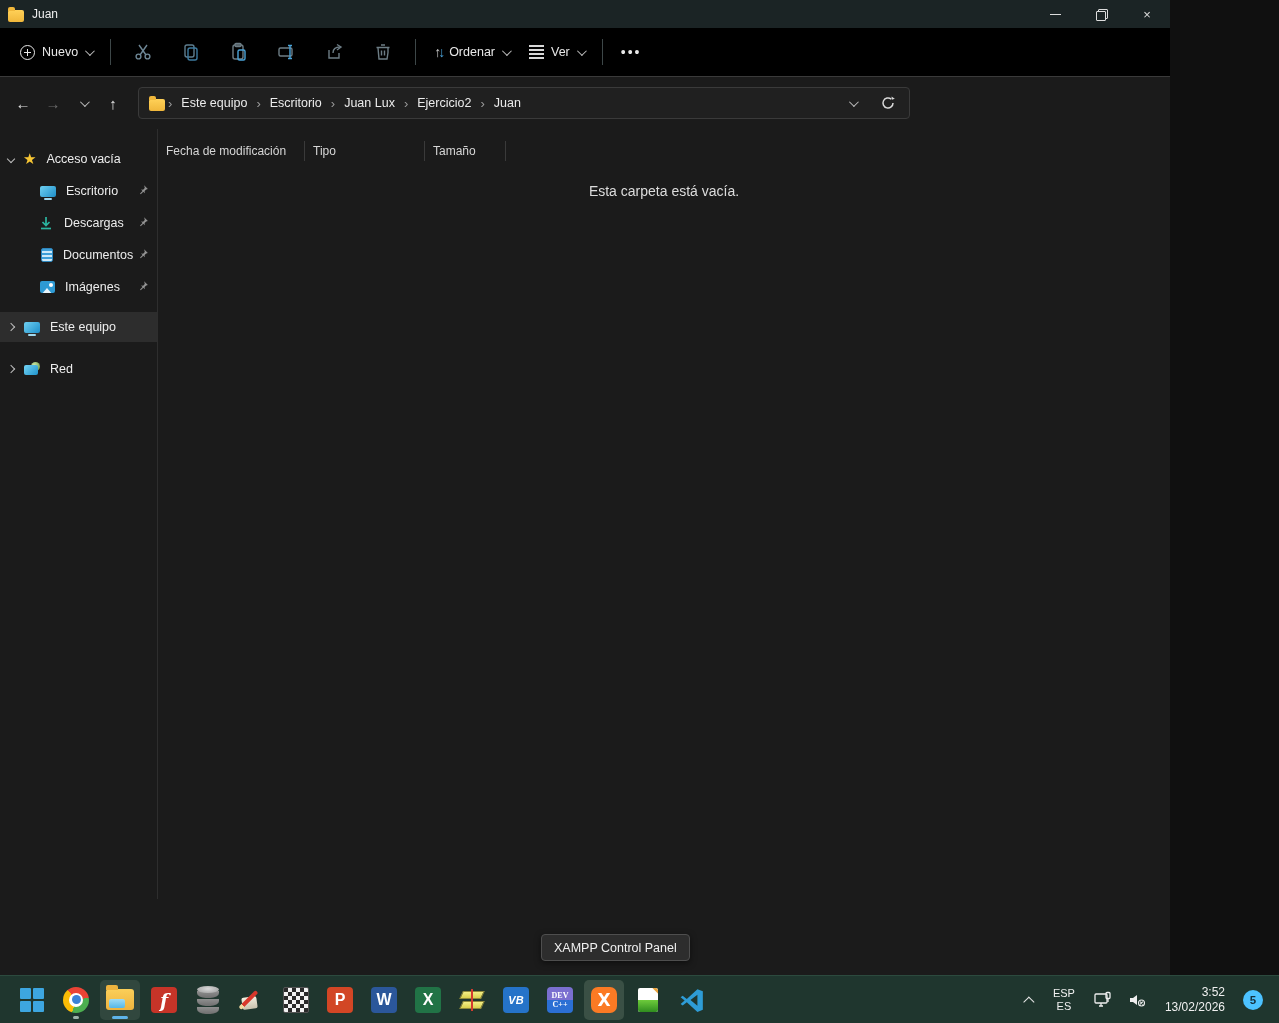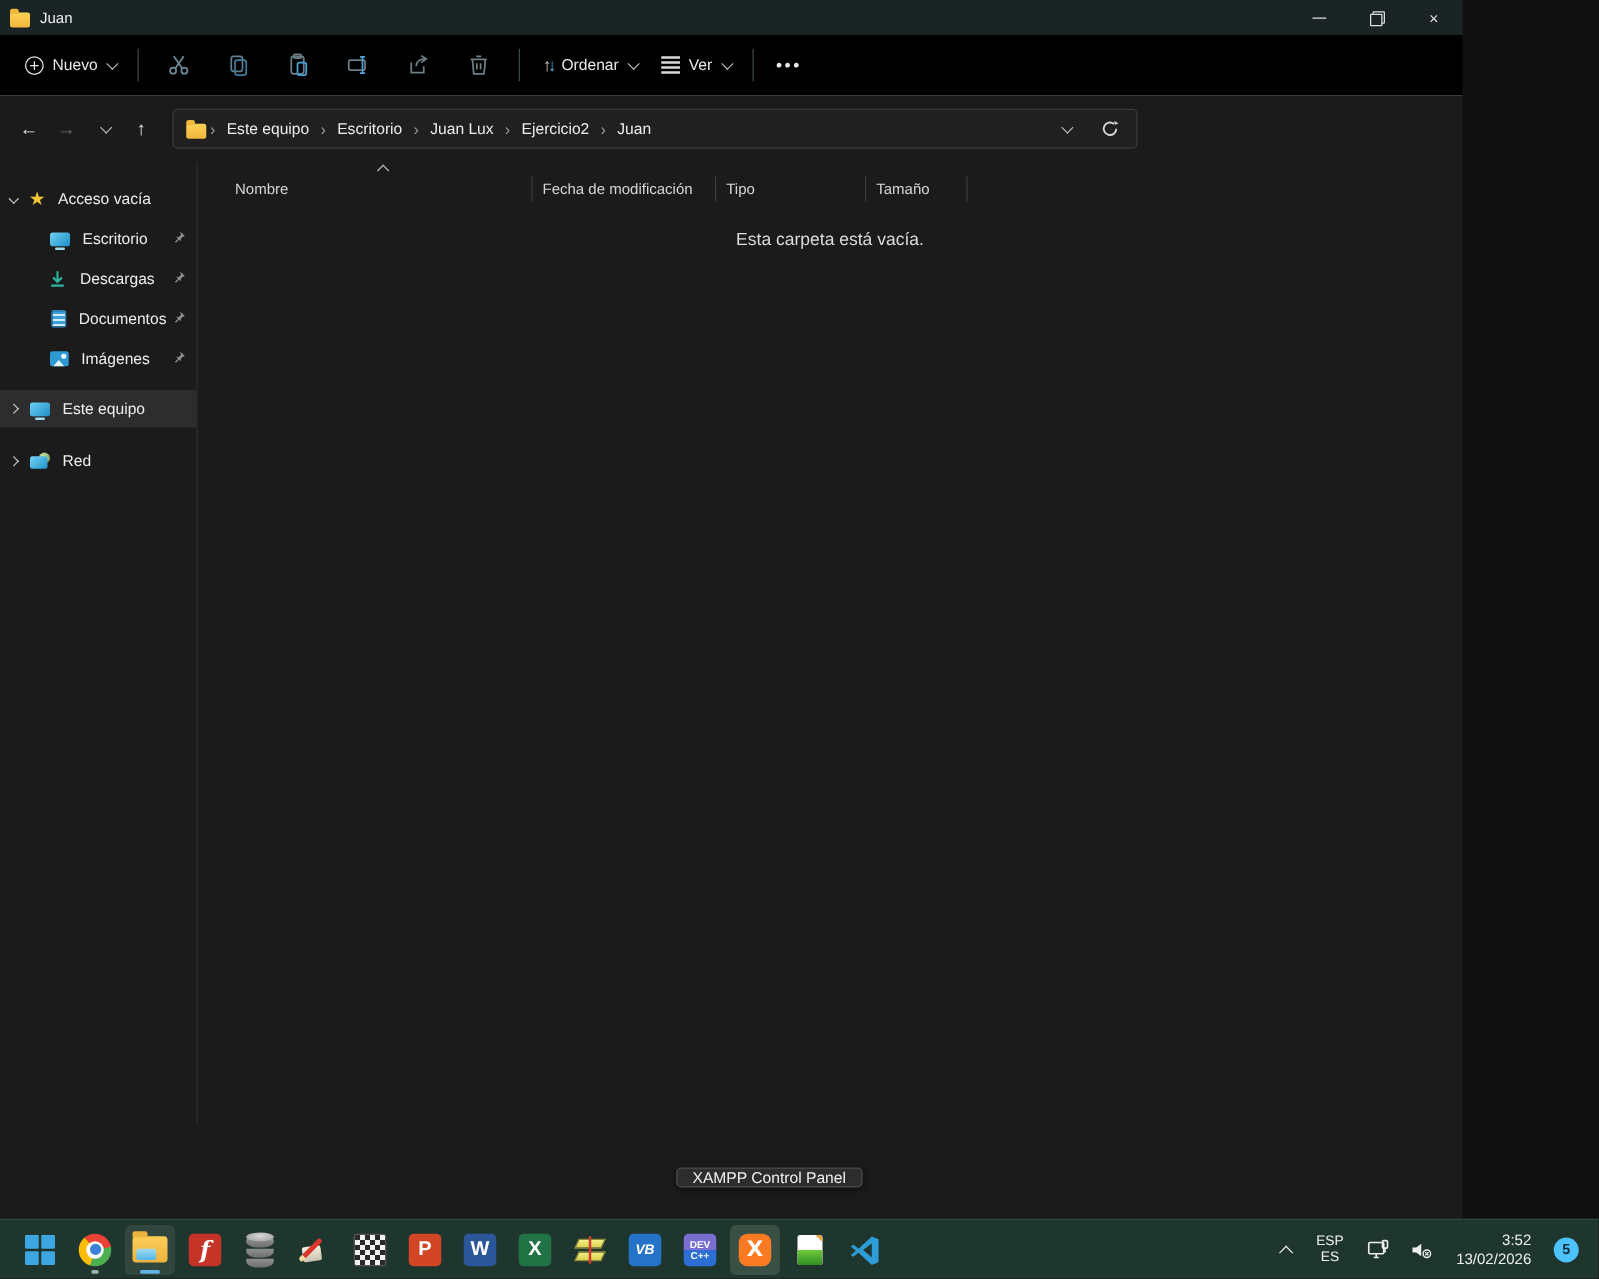--- a/index.html
+++ b/index.html
@@ -89,21 +89,21 @@
   .statusbar { height:23px; border-top:1px solid #262626; display:flex; align-items:center; padding:0 14px; font-size:11.5px; color:#cfcfcf; background:#1c1c1c; }
   .status-sep { width:1px; height:13px; background:#4a4a4a; margin-left:12px; }
   .view-toggles { margin-left:auto; display:flex; gap:4px; }
   .vt-btn { width:22px; height:18px; display:flex; align-items:center; justify-content:center; border-radius:2px; }
   .vt-btn.active { background:#8f8f8f; }
   .vt-lines { display:flex; flex-direction:column; gap:2px; }
   .vt-lines span { width:12px; height:1.6px; background:#111; }
   .vt-square { width:12px; height:11px; border:1.6px solid #e6e6e6; background:#fff; }
 
   
-  .tooltip { position:absolute; left:541px; top:934px; height:16px; display:flex; align-items:center; padding:0 12px;
+  .tooltip { position:absolute; left:541px; top:934px; height:27px; display:flex; align-items:center; padding:0 12px;
     background:#2d2d2d; border:1px solid #4e4e4e; border-radius:4px; font-size:12.5px; color:#f0f0f0; box-shadow:0 2px 6px rgba(0,0,0,.5); z-index:5; }
 
   
   .taskbar { position:absolute; left:0; top:975px; width:1279px; height:48px; background:#1f362e; border-top:1px solid #2c4a3e;
     display:flex; align-items:center; padding:0 6px; }
   .tb-apps { display:flex; align-items:center; gap:4px; margin-left:6px; }
   .app-btn { position:relative; width:40px; height:40px; display:flex; align-items:center; justify-content:center; border-radius:5px; }
   .app-btn.active { background:#31473e; }
   .app-btn.hover { background:#3a5045; }
   .run-dot { position:absolute; bottom:1px; left:50%; transform:translateX(-50%); width:6px; height:3px; border-radius:2px; background:#9db3a9; }
@@ -117,21 +117,21 @@
   .ic-chrome::after { content:""; position:absolute; left:8.5px; top:8.5px; width:9px; height:9px; border-radius:50%; background:#3b82d8; }
   .ic-explorer { position:relative; width:28px; height:21px; background:linear-gradient(#fbcf59,#eeb33e); border-radius:3px; }
   .ic-explorer::before { content:""; position:absolute; top:-4px; left:0; width:12px; height:5px; background:#eeb33e; border-radius:2px 2px 0 0; }
   .ic-explorer::after { content:""; position:absolute; left:3px; bottom:2px; width:16px; height:9px; background:linear-gradient(#9edcf5,#55b7e6); border-radius:2px; }
   .tile { width:26px; height:26px; border-radius:4px; color:#fff; display:flex; align-items:center; justify-content:center; font-weight:bold; }
   .tile-f { background:#c63428; font-family:"DejaVu Serif",serif; font-style:italic; font-size:19px; }
   .tile-ppt { background:#d24625; font-size:16px; }
   .tile-word { background:#2b579a; font-size:16px; }
   .tile-excel { background:#217346; font-size:16px; }
   .tile-vb { background:#2573c9; font-size:11px; font-style:italic; }
-  .tile-dev { background:linear-gradient(#7a6fd0 0 50%,#2b6fd4 50% 100%); flex-direction:column; font-size:8px; line-height:9px; }
+  .tile-dev { background:linear-gradient(#7a6fd0 0 50%,#2b6fd4 50% 100%); flex-direction:column; font-size:8px; line-height:9px;font-family:Liberation Serif, serif; }
   .tile-xampp { background:#fb7a24; font-size:17px; border-radius:7px; font-family:"DejaVu Sans",sans-serif; }
   .ic-db { display:flex; flex-direction:column; align-items:center; }
   .ic-db .cap { width:22px; height:7px; background:radial-gradient(ellipse at 50% 40%,#d8d8d8,#9a9a9a); border-radius:50%; margin-bottom:-3px; z-index:1; }
   .ic-db .band { width:22px; height:7px; background:linear-gradient(#8f8f8f,#6f6f6f); border-radius:0 0 40% 40%/0 0 70% 70%; margin-top:1px; }
   .ic-pencil { position:relative; width:24px; height:22px; }
   .ic-pencil::before { content:""; position:absolute; left:2px; bottom:2px; width:15px; height:12px; background:linear-gradient(#f5f0e0,#c9c2ae); border-radius:2px; transform:rotate(-8deg); }
   .ic-pencil::after { content:""; position:absolute; left:1px; bottom:1px; width:24px; height:3.5px; background:linear-gradient(90deg,#f3d9a0 0 18%,#d8372b 18% 100%); border-radius:2px; transform:rotate(-45deg); transform-origin:left bottom; }
   .ic-keys { width:26px; height:26px; border-radius:2px;
     background:repeating-conic-gradient(#f2f2f2 0 25%,#2a2a2a 0 50%) 0 0/8px 8px; border:1px solid #555; }
   .ic-dfd { position:relative; width:26px; height:22px; }
@@ -339,25 +339,20 @@
           <span class="net-ic" style="margin-left:10px">
               <span class="g"></span>
               <span class="m"></span>
             </span>
           <span class="lbl">Red</span>
         </div>
       </div>
 
       <div class="content">
         <div class="col-head">
-          <div class="col col-name">
-            <span>Nombre</span>
-            <span class="sort-caret"></span>
-            <span class="divider"></span>
-          </div>
           <div class="col col-date">
             <span>Fecha de modificación</span>
             <span class="divider"></span>
           </div>
           <div class="col col-type">
             <span>Tipo</span>
             <span class="divider"></span>
           </div>
           <div class="col col-size">
             <span>Tamaño</span>

